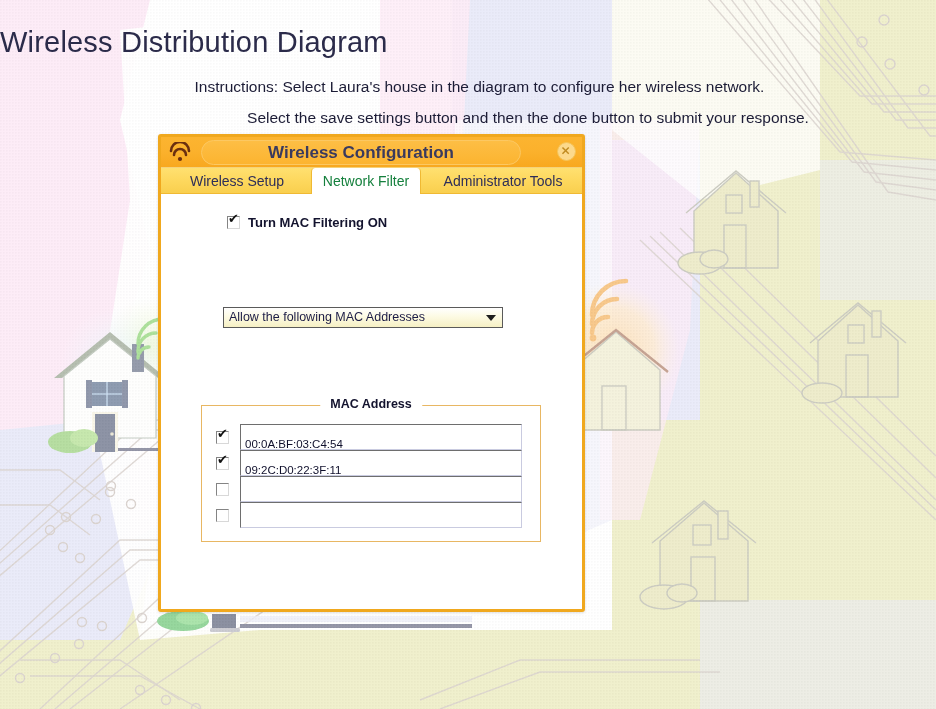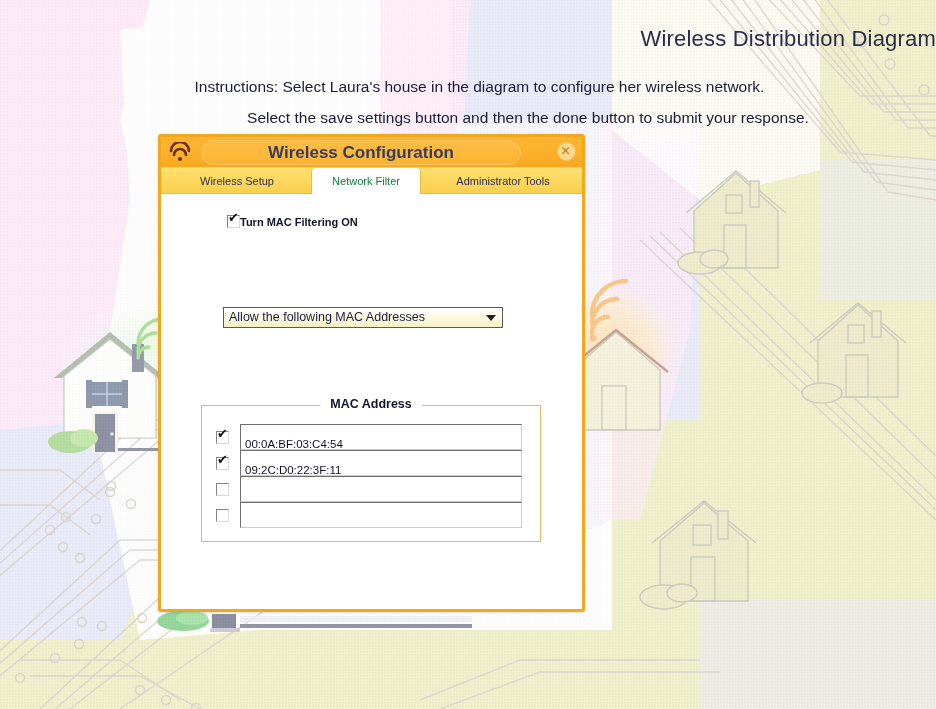--- a/index.html
+++ b/index.html
@@ -8,22 +8,22 @@
     width:936px; height:709px; overflow:hidden;
     font-family:"Liberation Sans", sans-serif;
     background:#ffffff; position:relative;
   }
 
   
   #bg { position:absolute; inset:0; width:936px; height:709px; }
 
   
   #page-title {
-    position:absolute; left:0; top:26px; width:936px; text-align:right;
-    font-size:22px; color:#2b2b4a; letter-spacing:.2px;
+    position:absolute; left:0; top:26px; width:936px; text-align:left;
+    font-size:29px; color:#2b2b4a; letter-spacing:.2px;
   }
   #instr1 {
     position:absolute; left:0; top:78px; width:936px; text-align:center;
     font-size:15.5px; color:#1c1c36;padding-left:23px;
   }
   #instr2 {
     position:absolute; left:0; top:109px; width:936px;
     text-align:center; font-size:15.5px; color:#1c1c36;
     padding-left:120px;
   }
@@ -58,21 +58,21 @@
     cursor:pointer;
   }
 
   .tabstrip {
     position:relative; height:26px;
     background:linear-gradient(180deg,#ffe070 0%,#fdd75c 55%,#f9cf4e 100%);
     border-bottom:1px solid #f0b933;
   }
   .tab {
     position:absolute; top:0; height:26px; line-height:26px;
-    text-align:center; font-size:11px; color:#2e2e58; cursor:pointer;
+    text-align:center; font-size:14px; color:#2e2e58; cursor:pointer;
   }
   .tab.active {
     background:#ffffff; color:#15803d; font-weight:normal;
     border-left:1px solid #f0b933; border-right:1px solid #f0b933;
     border-top-left-radius:4px; border-top-right-radius:4px;
     height:27px;
   }
   #tab0 { left:2px;   width:148px; }
   #tab1 { left:150px; width:110px; }
   #tab2 { left:262px; width:160px; }
@@ -84,21 +84,21 @@
     width:13px; height:13px; background:#fff;
     border-top:1px solid #848484; border-left:1px solid #848484;
     border-right:1px solid #d8d8d8; border-bottom:1px solid #d8d8d8;
     position:relative; cursor:pointer; flex:0 0 auto;
   }
   .cb.on::after {
     content:"✔"; position:absolute; left:0px; top:-5px;
     font-size:13px; line-height:13px; color:#111;
     font-family:"DejaVu Sans", sans-serif;
   }
-  .chk-label { font-size:11px; font-weight:bold; color:#13132e; }
+  .chk-label { margin-left:8px; font-size:13px; font-weight:bold; color:#13132e; }
 
   .select-box {
     position:absolute; left:62px; top:113px; width:280px; height:21px;
     border:1px solid #5a5a5a;
     background:linear-gradient(180deg,#ffffff 0%,#fdfbe6 40%,#f6f0c4 100%);
     font-size:12.5px; color:#1c1c46; cursor:pointer;
   }
   .select-box .sv { position:absolute; left:5px; top:2px; }
   .select-box .arrow {
     position:absolute; right:6px; top:7px; width:0; height:0;

